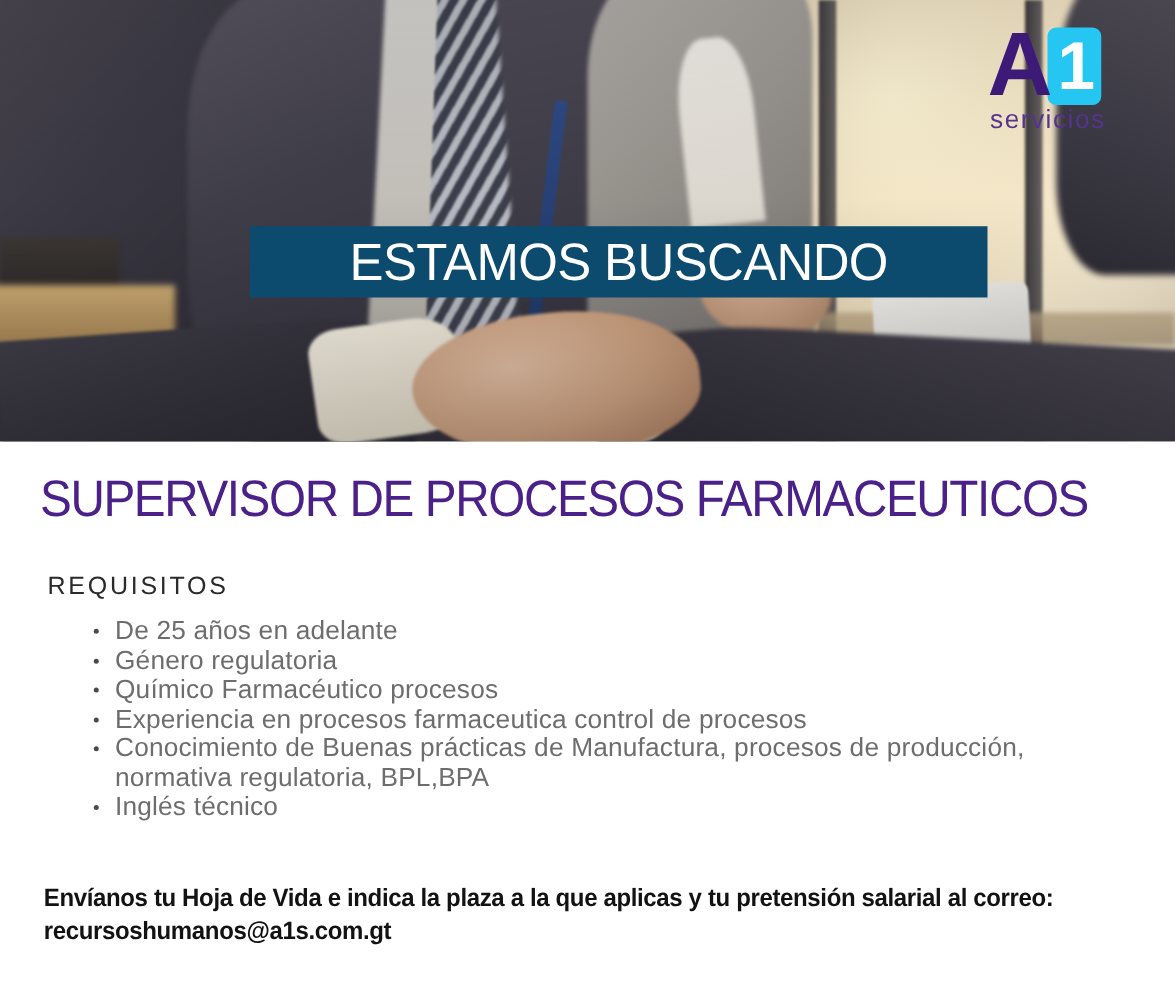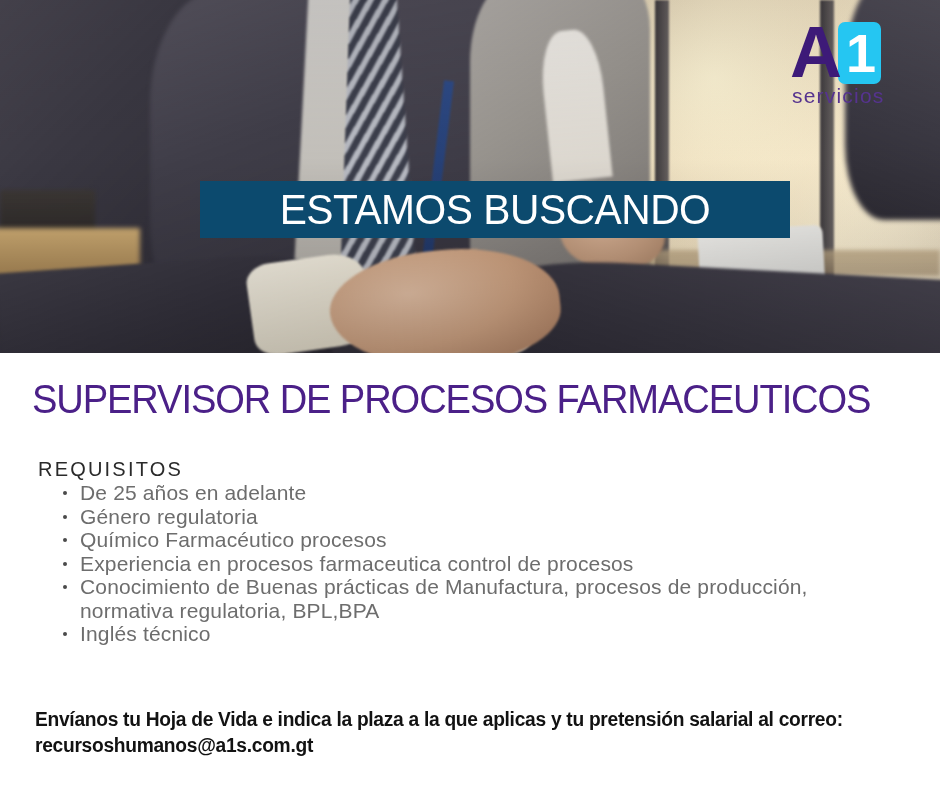--- a/index.html
+++ b/index.html
@@ -277,21 +277,21 @@
     font-family: "Liberation Sans", sans-serif;
     font-size: 20px;
     font-weight: normal;
     letter-spacing: 2.2px;
   }
   .req-list {
     position: absolute;
     left: 58px;
     top: 481px;
     width: 830px;
-    margin: 0;
+    margin: 12px;
     padding: 0;
     list-style: none;
   }
   .req-item {
     position: relative;
     padding-left: 22px;
     color: #6d6d6d;
     font-family: "Liberation Sans", sans-serif;
     font-size: 21px;
     font-weight: normal;

